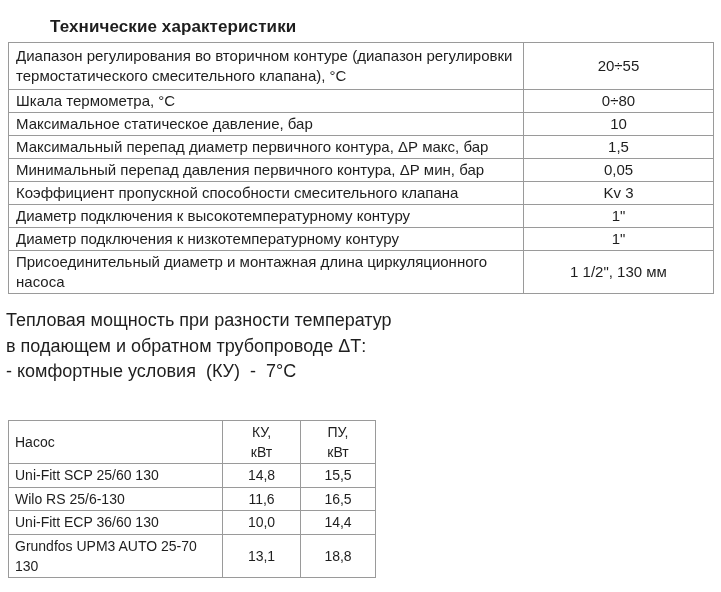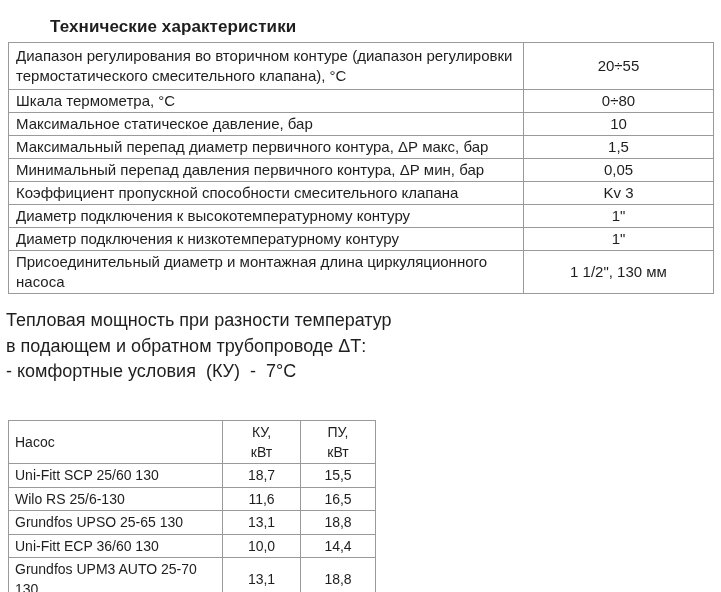--- a/index.html
+++ b/index.html
@@ -144,32 +144,27 @@
   <thead>
     <tr>
       <th class="pump-col">Насос</th>
       <th class="num-col">КУ, кВт</th>
       <th class="num-col">ПУ, кВт</th>
     </tr>
   </thead>
   <tbody>
     <tr>
       <td>Uni-Fitt SCP 25/60 130</td>
-      <td class="num">18,7</td>
+      <td class="num">14,8</td>
       <td class="num">15,5</td>
     </tr>
     <tr>
       <td>Wilo RS 25/6-130</td>
       <td class="num">11,6</td>
       <td class="num">16,5</td>
-    </tr>
-    <tr>
-      <td>Grundfos UPSO 25-65 130</td>
-      <td class="num">13,1</td>
-      <td class="num">18,8</td>
     </tr>
     <tr>
       <td>Uni-Fitt ECP 36/60 130</td>
       <td class="num">10,0</td>
       <td class="num">14,4</td>
     </tr>
     <tr>
       <td>Grundfos UPM3 AUTO 25-70 130</td>
       <td class="num">13,1</td>
       <td class="num">18,8</td>

